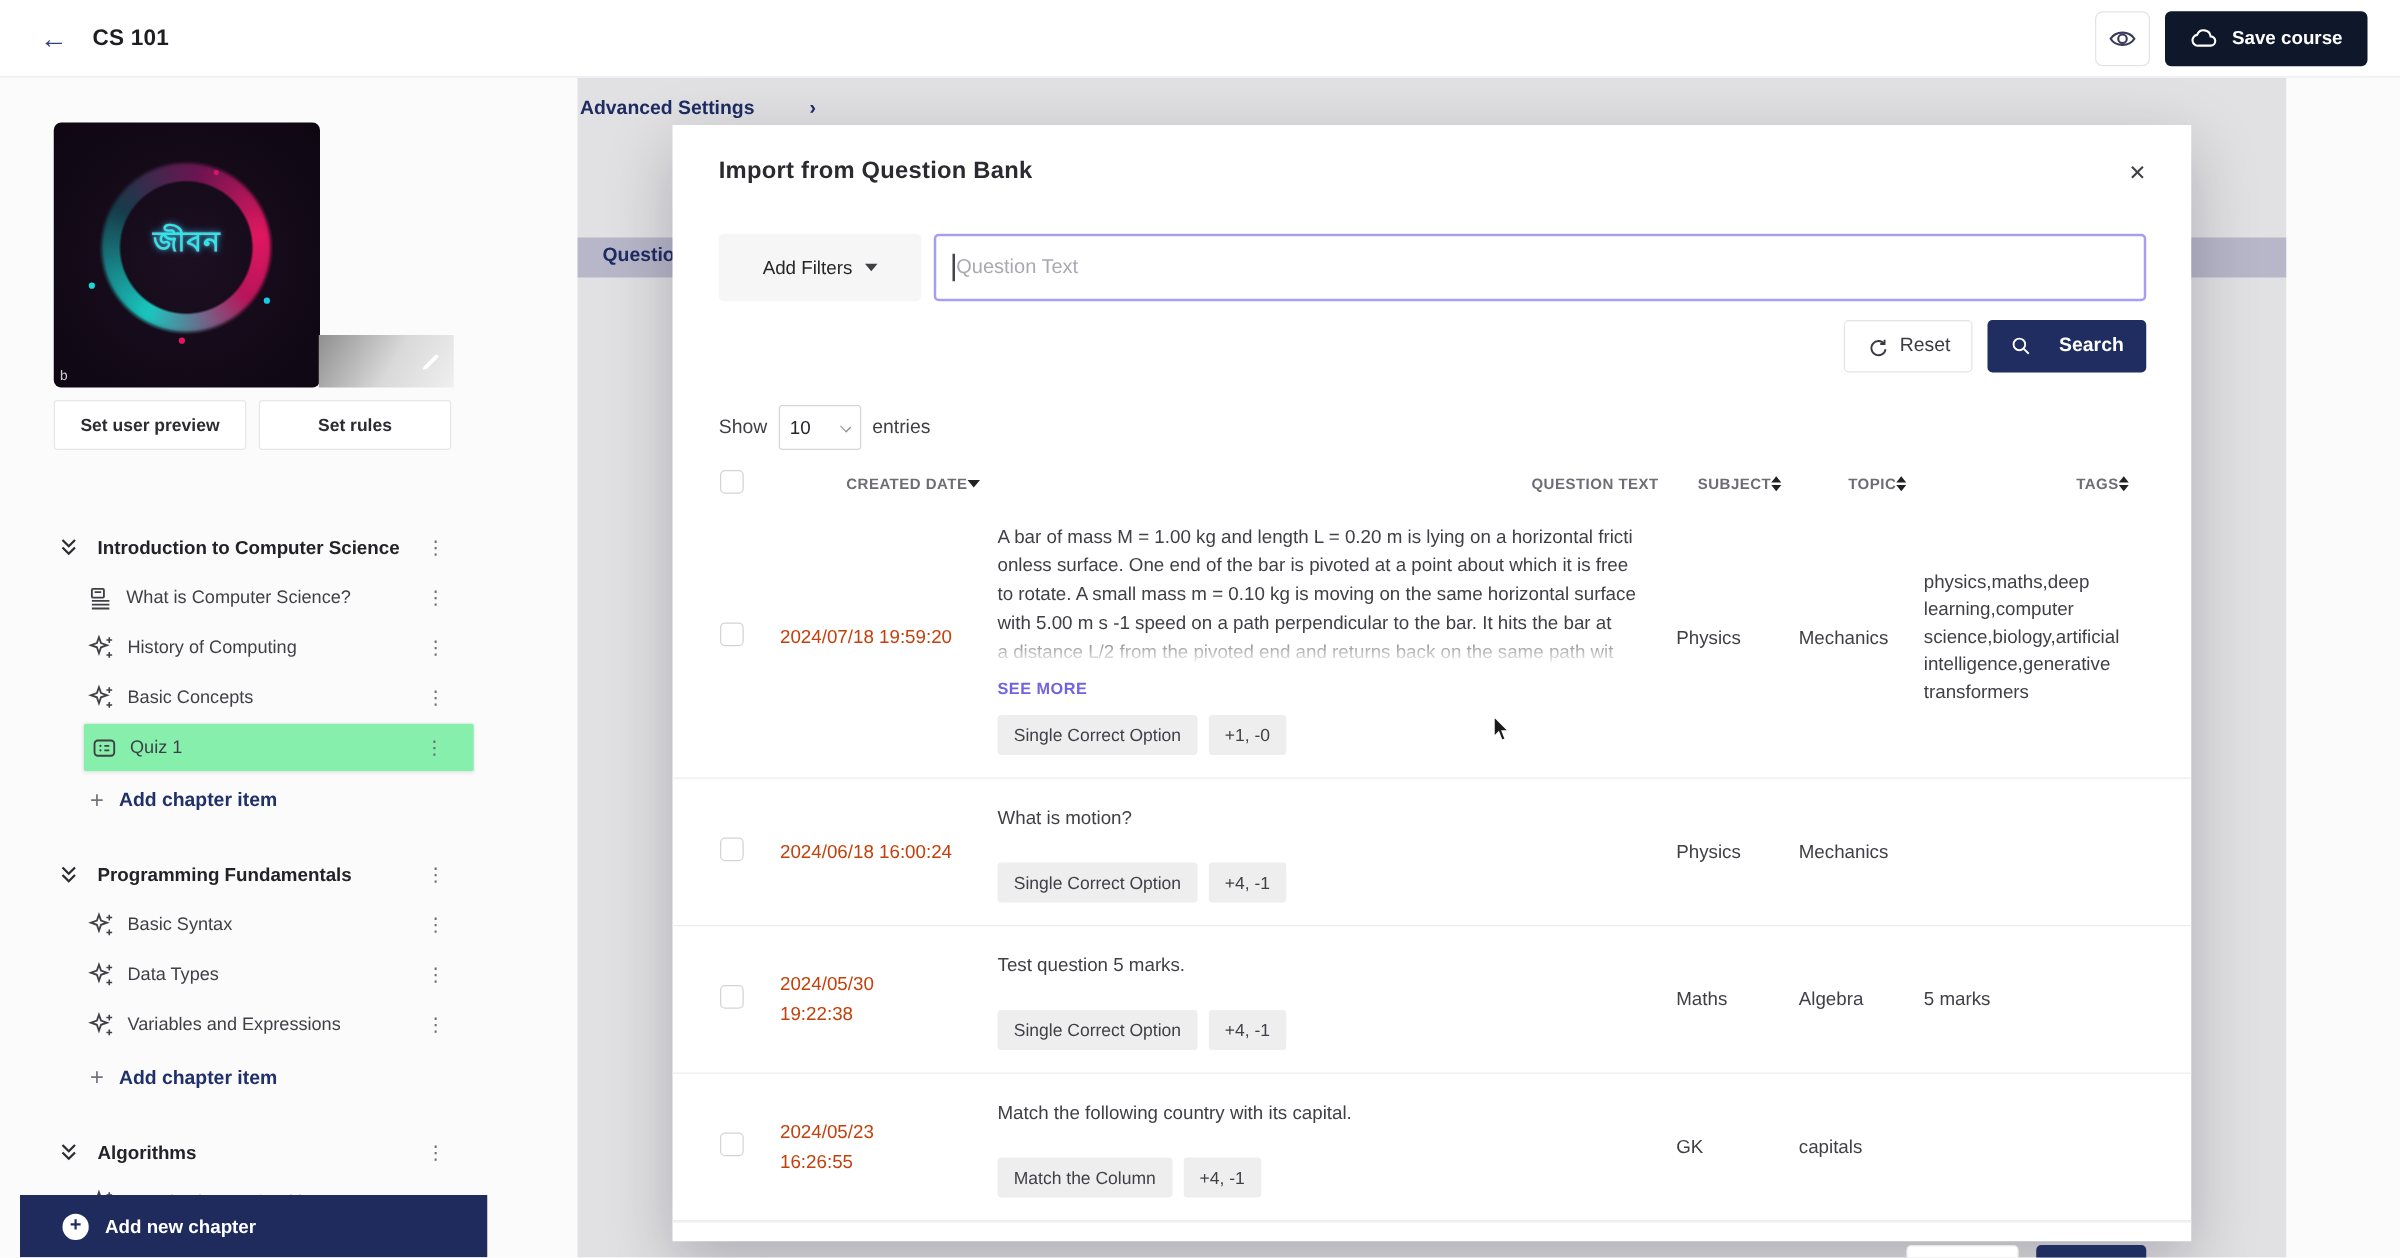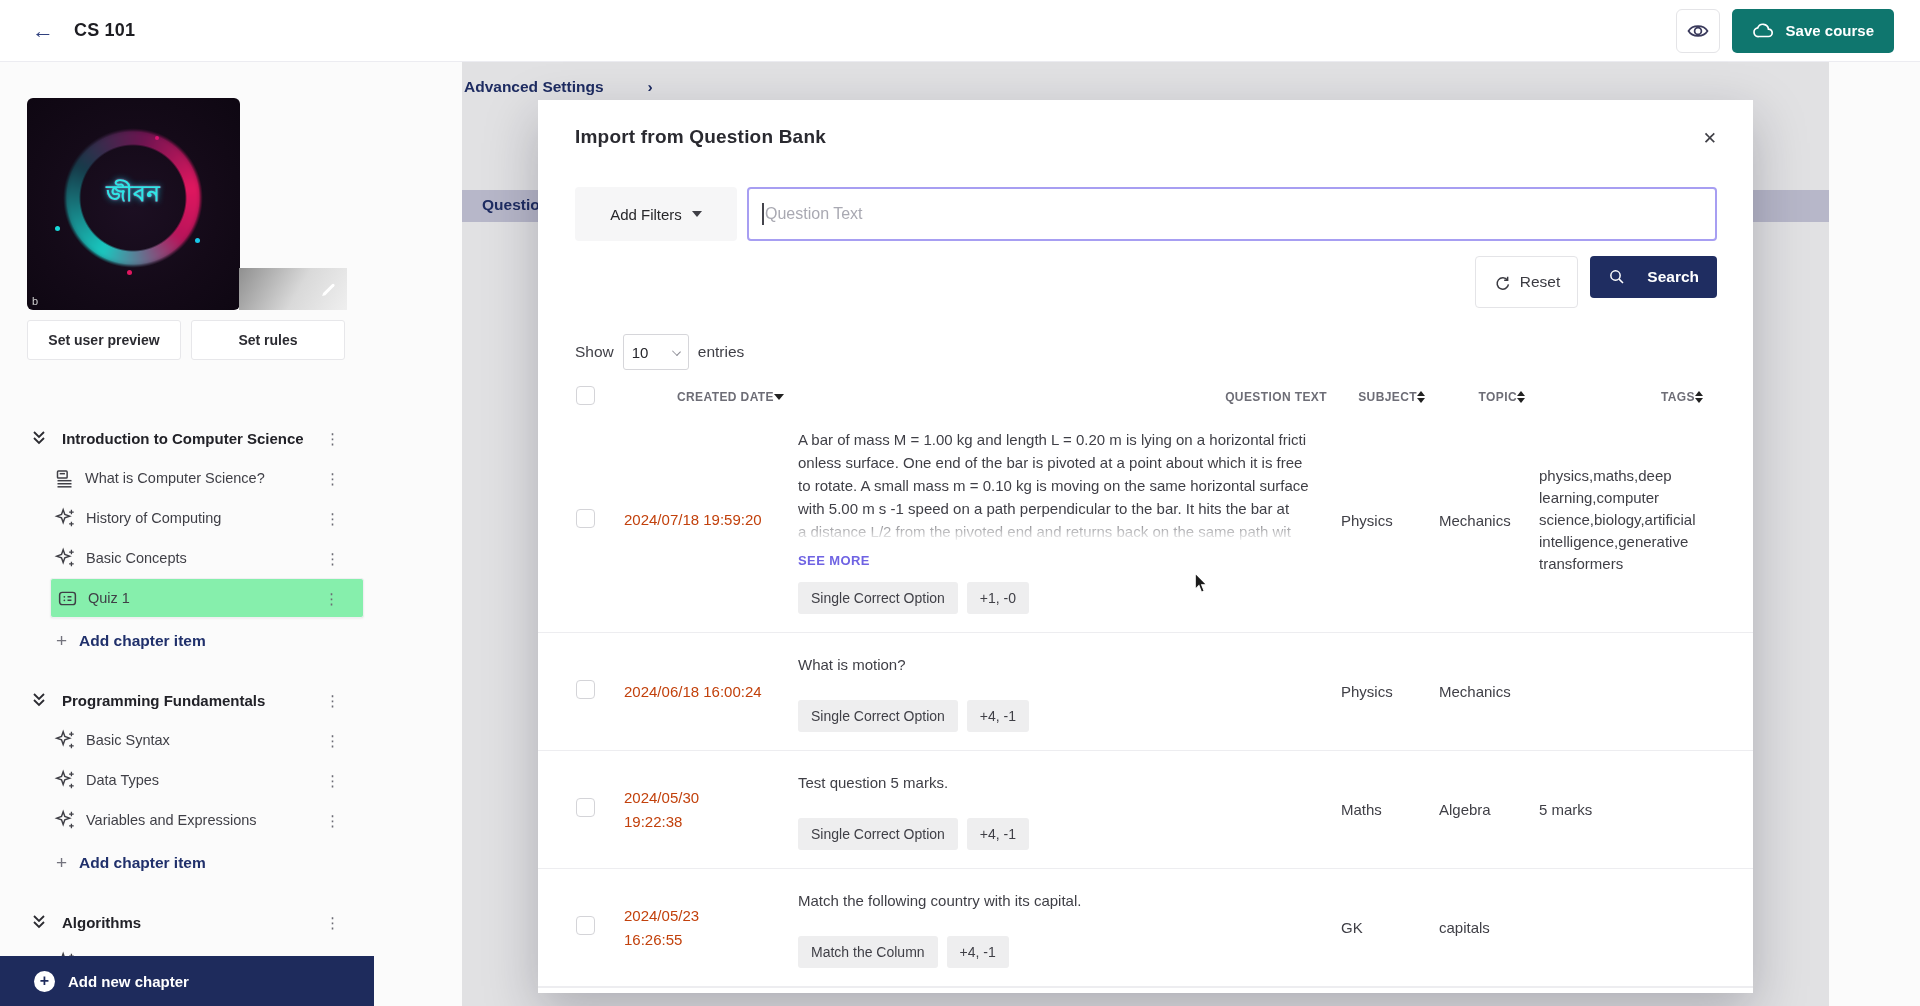--- a/index.html
+++ b/index.html
@@ -12,24 +12,24 @@
   }
   
   .topbar { position:absolute; top:0; left:0; right:0; height:62px; background:#fff;
     border-bottom:1px solid #ececf1; display:flex; align-items:center; z-index:30; padding:0 26px; }
   .back-btn { width:34px; height:34px; display:flex; align-items:center; justify-content:center;
     font-size:22px; color:#31417e; cursor:pointer; }
   .course-title { font-size:18px; font-weight:bold; color:#1d1d22; margin-left:14px; letter-spacing:.2px; }
   .topbar-right { margin-left:auto; display:flex; align-items:center; gap:12px; }
   .eye-btn { width:44px; height:44px; background:#fff; border:1px solid #e4e4e7; border-radius:6px;
     display:flex; align-items:center; justify-content:center; }
-  .save-btn { height:44px; padding:0 20px; background:#0f766e; border-radius:5px; display:flex;
+  .save-btn { height:44px; padding:0 20px; background:#0f172a; border-radius:5px; display:flex;
     align-items:center; gap:10px; color:#fff; font-size:15px; font-weight:bold; }
   
-  .sidebar { position:absolute; top:62px; left:0; width:374px; bottom:0; background:#fbfbfb; z-index:20; overflow:hidden; }
+  .sidebar { position:absolute; top:62px; left:16px; width:374px; bottom:0; background:#fbfbfb; z-index:20; overflow:hidden; }
   .thumb { position:absolute; left:27px; top:36px; width:213px; height:212px; border-radius:6px;
     background:radial-gradient(circle at 50% 52%, #1c0f22 0%, #140a18 55%, #0e0712 100%); overflow:hidden; }
   .thumb-ring { position:absolute; left:36px; top:30px; width:140px; height:140px; border-radius:50%;
     background:conic-gradient(from 210deg, #19c8c0, #163b4a 90deg, #6d1450 160deg, #e0175f 230deg, #b9145a 280deg, #19c8c0 360deg);
     -webkit-mask:radial-gradient(circle, transparent 52px, #000 54px, #000 66px, transparent 70px);
             mask:radial-gradient(circle, transparent 52px, #000 54px, #000 66px, transparent 70px);
     filter:blur(3px); }
   .thumb-text { position:absolute; left:0; right:0; top:78px; text-align:center; color:#2ee6e6;
     font-size:22px; font-weight:bold; text-shadow:0 0 6px #10b0c8, 0 0 2px #ff3d8a; letter-spacing:1px; }
   .thumb-dot { position:absolute; width:5px; height:5px; border-radius:50%; }
@@ -75,21 +75,21 @@
   .add-filters { width:162px; height:54px; background:#f6f6f7; border-radius:4px; display:flex;
     align-items:center; justify-content:center; gap:10px; font-size:15px; color:#27272a; cursor:pointer; }
   .caret-down { width:0; height:0; border-left:5px solid transparent; border-right:5px solid transparent;
     border-top:6px solid #3f3f46; }
   .q-input-wrap { flex:1; position:relative; }
   .q-input { width:100%; height:54px; border:2px solid #a79ef2; border-radius:4px; padding:0 16px;
     font-size:16px; color:#26262b; outline:none; font-family:"Liberation Sans",sans-serif; }
   .q-input::placeholder { color:#a9a9b2; }
   .caret-bar { position:absolute; left:15px; top:16px; width:1.5px; height:22px; background:#44444c; }
   .action-row { display:flex; justify-content:flex-end; gap:12px; margin:15px 36px 0; }
-  .reset-btn { height:52px; padding:0 17px; background:#fff; border:1px solid #e4e4e7; border-radius:4px;
+  .reset-btn { height:42px; padding:0 17px; background:#fff; border:1px solid #e4e4e7; border-radius:4px;
     display:flex; align-items:center; gap:9px; font-size:15.5px; color:#3a3a41; cursor:pointer; }
   .search-btn { height:42px; padding:0 18px; background:#1f2d61; border-radius:4px; display:flex;
     align-items:center; gap:21px; font-size:15.5px; font-weight:bold; color:#fff; cursor:pointer; }
   .show-row { display:flex; align-items:center; gap:9px; margin:26px 36px 0 37px; font-size:15.5px; color:#3f3f46; }
   .page-size { width:66px; height:36px; border:1px solid #d6d6da; border-radius:3px; display:flex;
     align-items:center; padding:5px 8px; font-size:15px; color:#26262b; position:relative; cursor:pointer; }
   .page-size .chev { position:absolute; right:8px; top:13px; width:7px; height:7px;
     border-right:1.5px solid #8a8a93; border-bottom:1.5px solid #8a8a93; transform:rotate(45deg) scale(1,.8); }
   .thead, .trow { display:grid; grid-template-columns:48px 174px 543px 98px 100px 178px;
     padding:0 36px 0 38px; align-items:center; }

